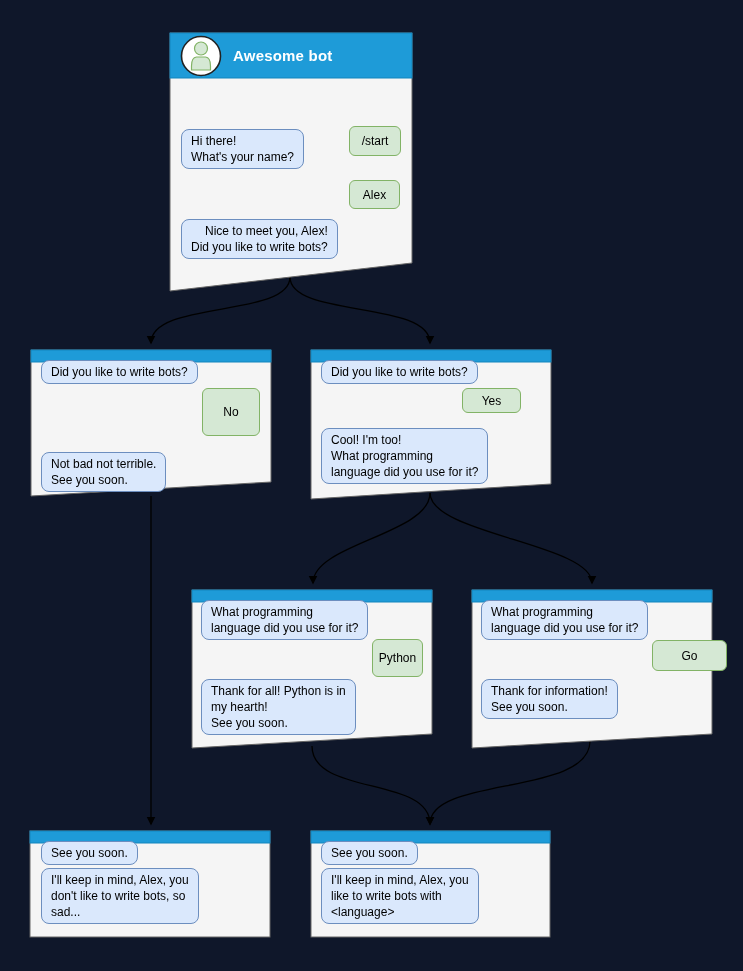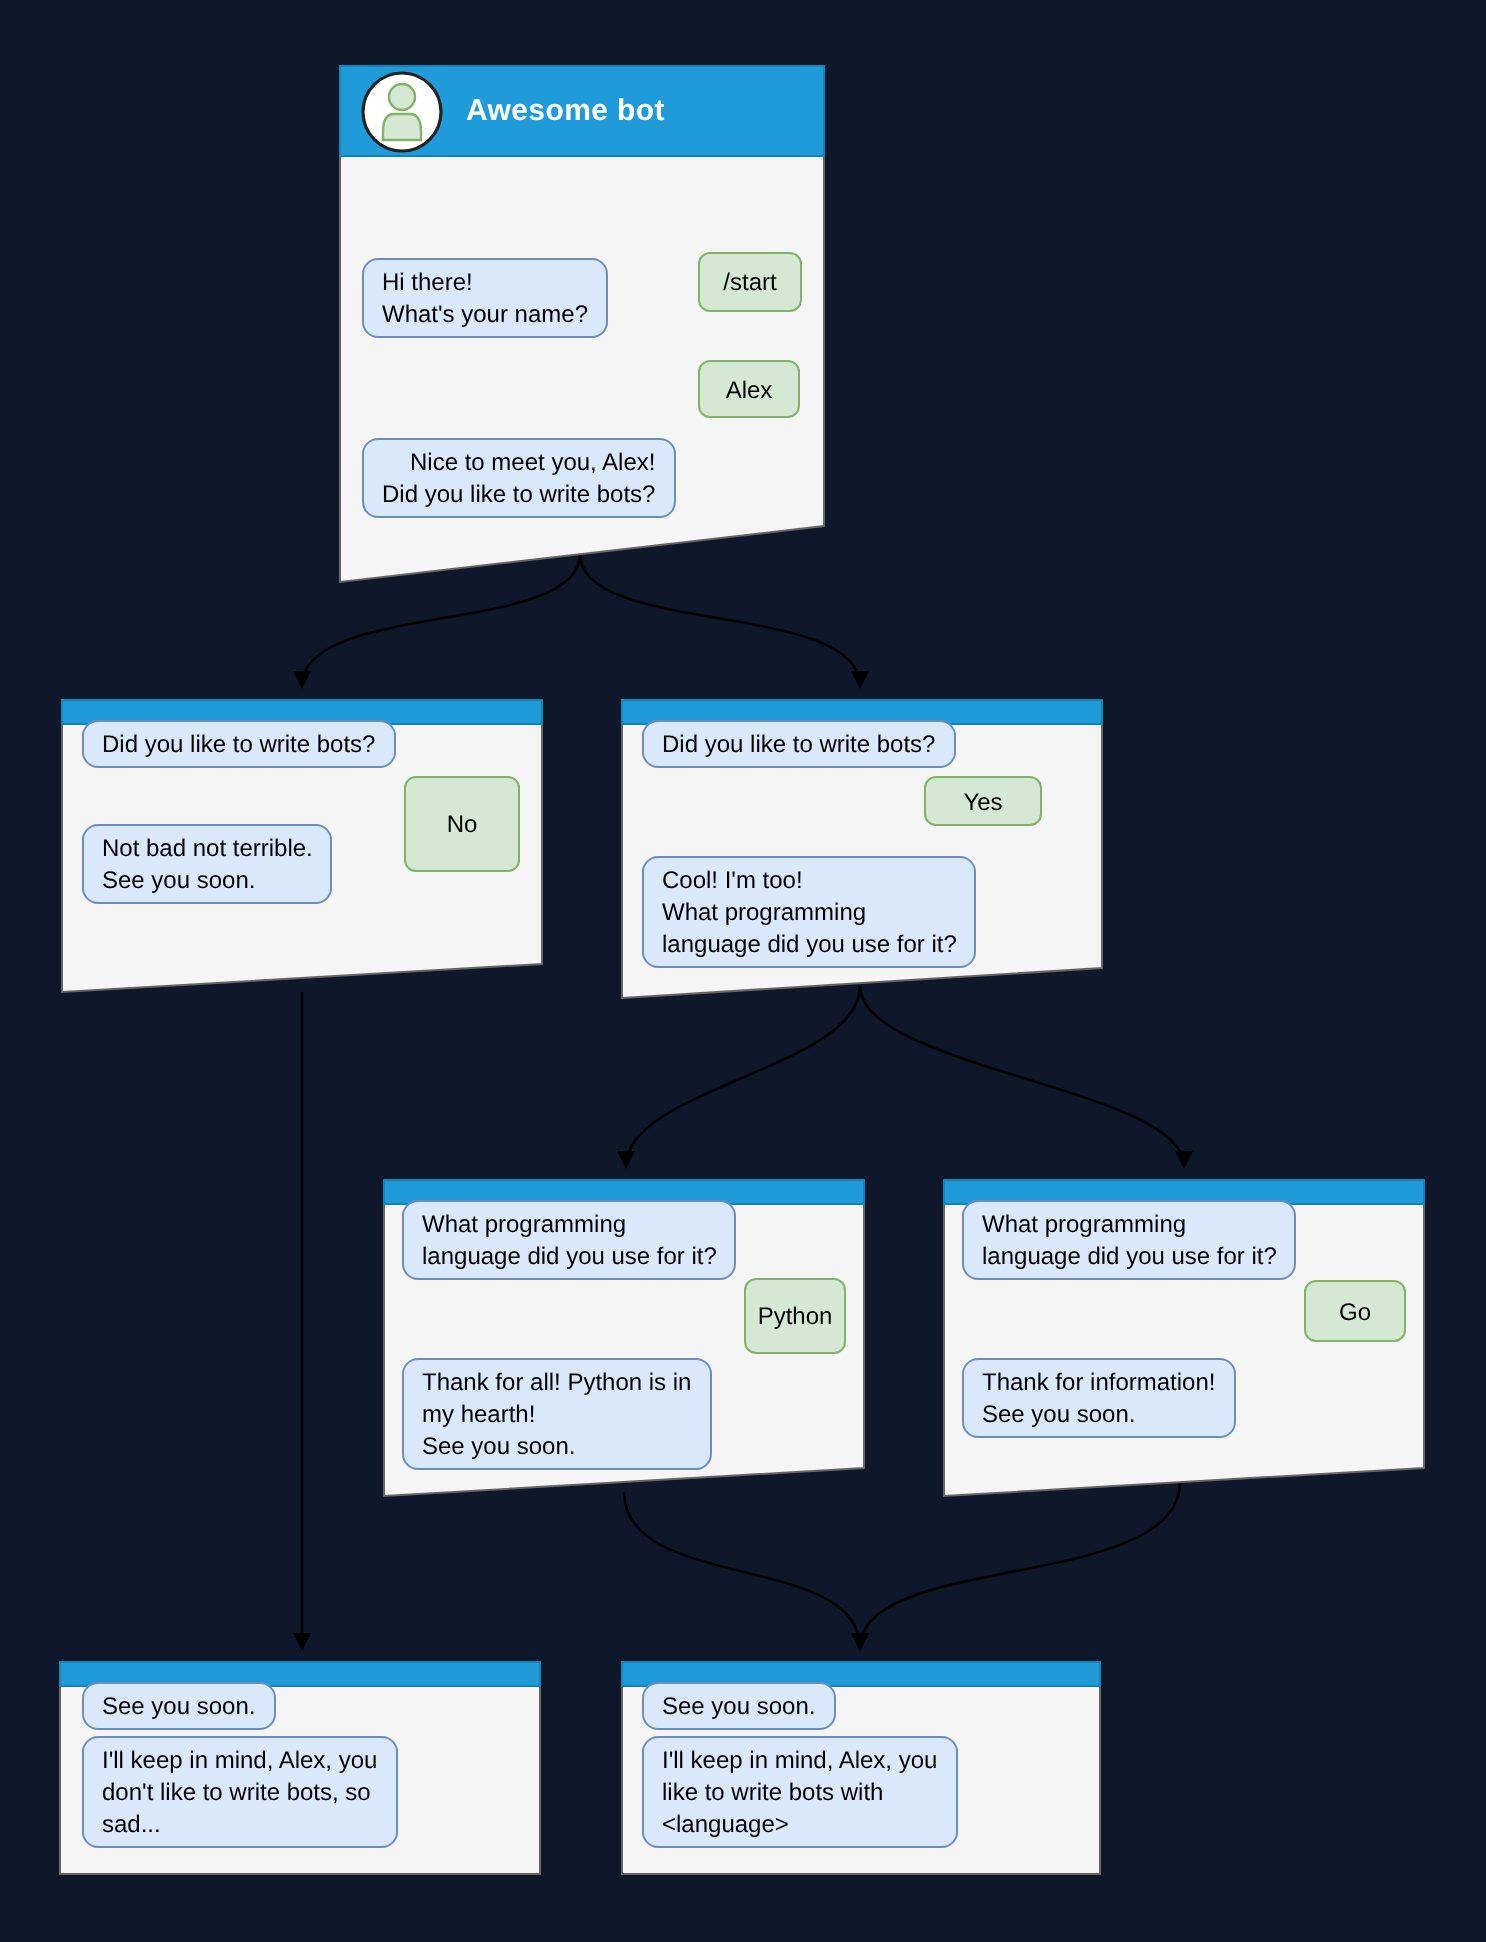--- a/index.html
+++ b/index.html
@@ -71,39 +71,39 @@
   <div class="title">Awesome bot</div>
   <div class="bubble user" style="left:349px;top:90px;width:52px;height:30px;margin-top:36px;">/start</div>
   <div class="bubble bot" style="left:181px;top:129px;">Hi there!
 What's your name?</div>
   <div class="bubble user" style="left:349px;top:180px;width:51px;height:29px;">Alex</div>
   <div class="bubble bot" style="left:181px;top:219px;text-align:right;">Nice to meet you, Alex!
 Did you like to write bots?</div>
 
   <div class="bubble bot" style="left:41px;top:360px;">Did you like to write bots?</div>
   <div class="bubble user" style="left:202px;top:388px;width:58px;height:48px;">No</div>
-  <div class="bubble bot" style="left:41px;top:412px;">Not bad not terrible.
+  <div class="bubble bot" style="left:41px;top:452px;">Not bad not terrible.
 See you soon.</div>
 
   <div class="bubble bot" style="left:321px;top:360px;">Did you like to write bots?</div>
   <div class="bubble user" style="left:462px;top:388px;width:59px;height:25px;">Yes</div>
   <div class="bubble bot" style="left:321px;top:428px;">Cool! I'm too!
 What programming
 language did you use for it?</div>
 
   <div class="bubble bot" style="left:201px;top:600px;">What programming
 language did you use for it?</div>
   <div class="bubble user" style="left:372px;top:639px;width:51px;height:38px;">Python</div>
   <div class="bubble bot" style="left:201px;top:679px;">Thank for all! Python is in
 my hearth!
 See you soon.</div>
 
   <div class="bubble bot" style="left:481px;top:600px;">What programming
 language did you use for it?</div>
-  <div class="bubble user" style="left:652px;top:640px;width:51px;height:31px;">Go</div>
+  <div class="bubble user" style="left:652px;top:640px;width:75px;height:31px;">Go</div>
   <div class="bubble bot" style="left:481px;top:679px;">Thank for information!
 See you soon.</div>
 
   <div class="bubble bot" style="left:41px;top:841px;">See you soon.</div>
   <div class="bubble bot" style="left:41px;top:868px;">I'll keep in mind, Alex, you
 don't like to write bots, so
 sad...</div>
 
   <div class="bubble bot" style="left:321px;top:841px;">See you soon.</div>
   <div class="bubble bot" style="left:321px;top:868px;">I'll keep in mind, Alex, you

